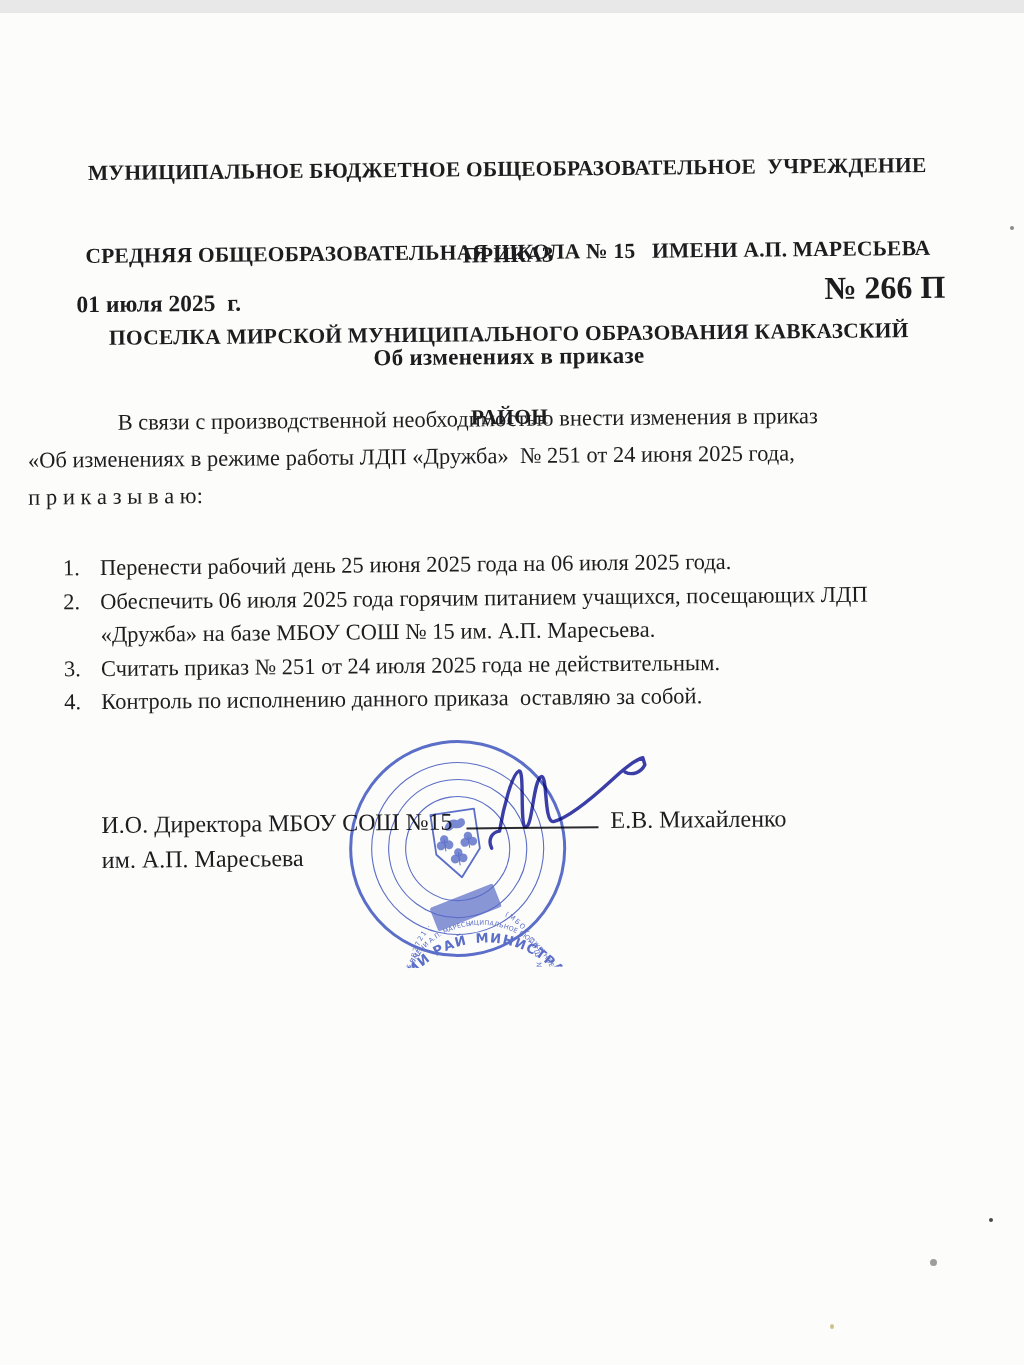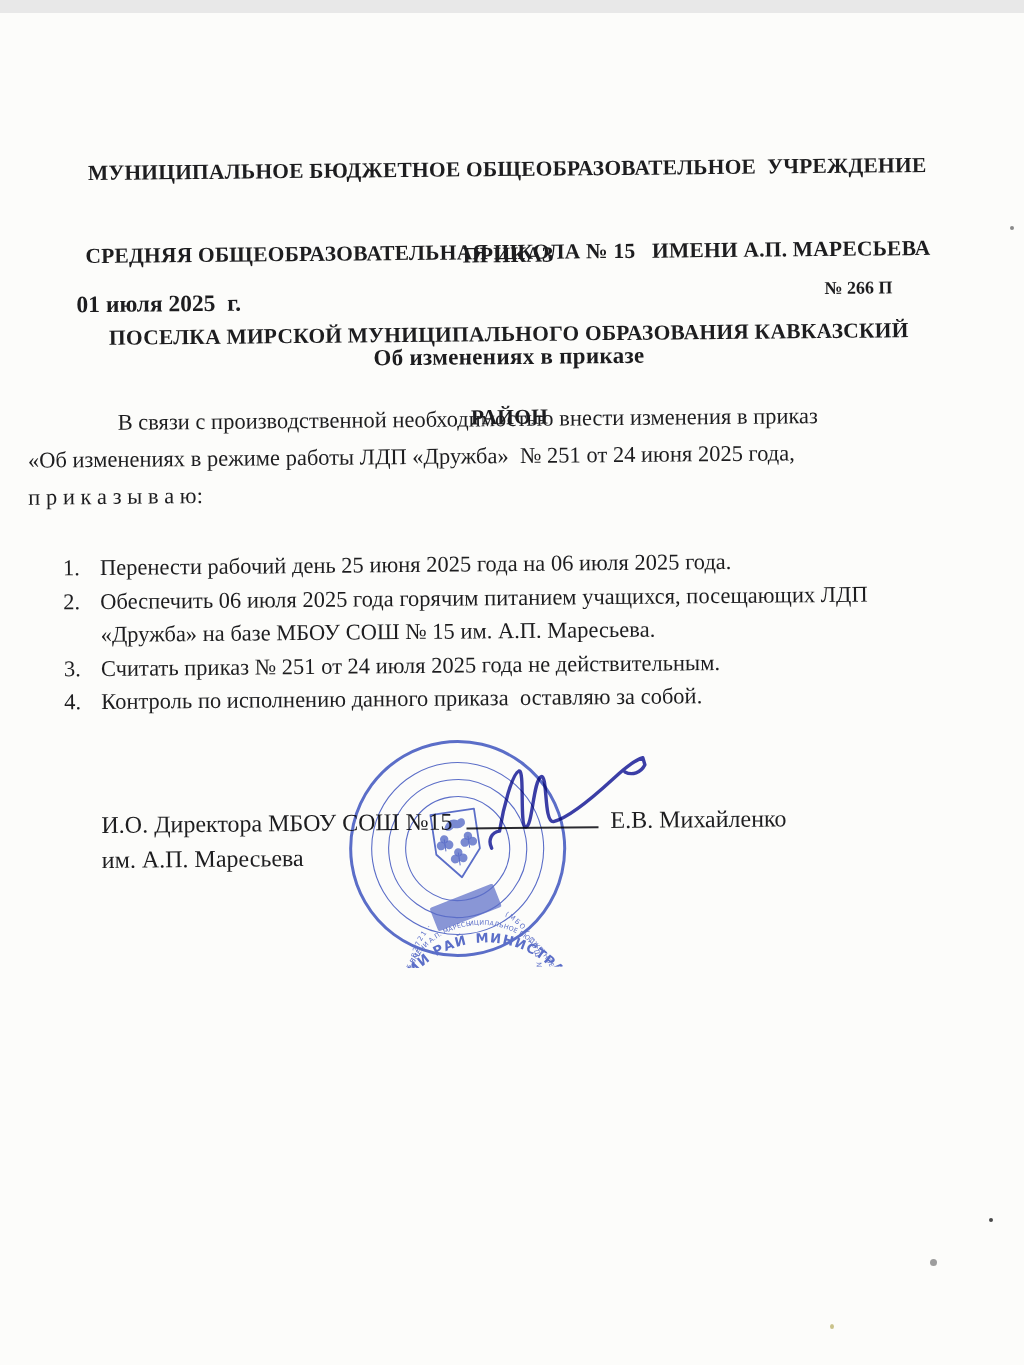--- a/index.html
+++ b/index.html
@@ -12,21 +12,21 @@
   }
   .tilt{position:absolute;inset:0;transform:rotate(-0.55deg);transform-origin:512px 660px;}
 
   .header{
     position:absolute;top:88px;left:38px;right:38px;
     text-align:center;font-weight:bold;font-size:21.5px;line-height:27.5px;
     letter-spacing:.2px;white-space:pre-wrap;
   }
   .doc-type{position:absolute;top:229px;left:0;width:100%;text-align:center;font-weight:bold;font-size:22px;}
   .date{position:absolute;top:274px;left:80px;font-weight:bold;font-size:23.5px;white-space:pre-wrap;}
-  .number{position:absolute;top:268px;left:828px;font-weight:bold;font-size:18px;white-space:pre-wrap;}
+  .number{position:absolute;top:260px;left:828px;font-weight:bold;font-size:32px;white-space:pre-wrap;}
   .subject{position:absolute;top:331px;left:0;width:100%;text-align:center;font-weight:bold;font-size:23px;letter-spacing:.3px;}
 
   .preamble{position:absolute;top:388px;left:30px;width:908px;font-size:22.5px;line-height:36.5px;}
   .preamble span{display:block;white-space:pre-wrap;}
   .preamble .ind{padding-left:90px;}
   .preamble .spaced{margin-top:1px;}
 
   .order{position:absolute;top:534px;left:64px;}
   .order-item{display:flex;font-size:22.5px;line-height:33.5px;}
   .order-item .num{width:37px;flex:none;}

